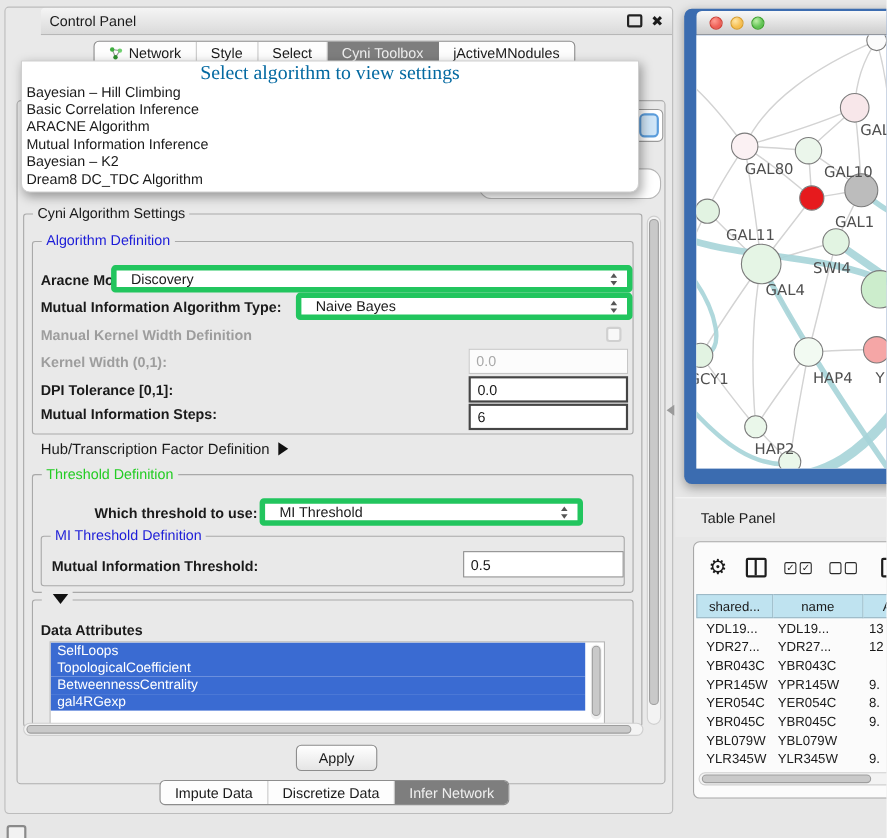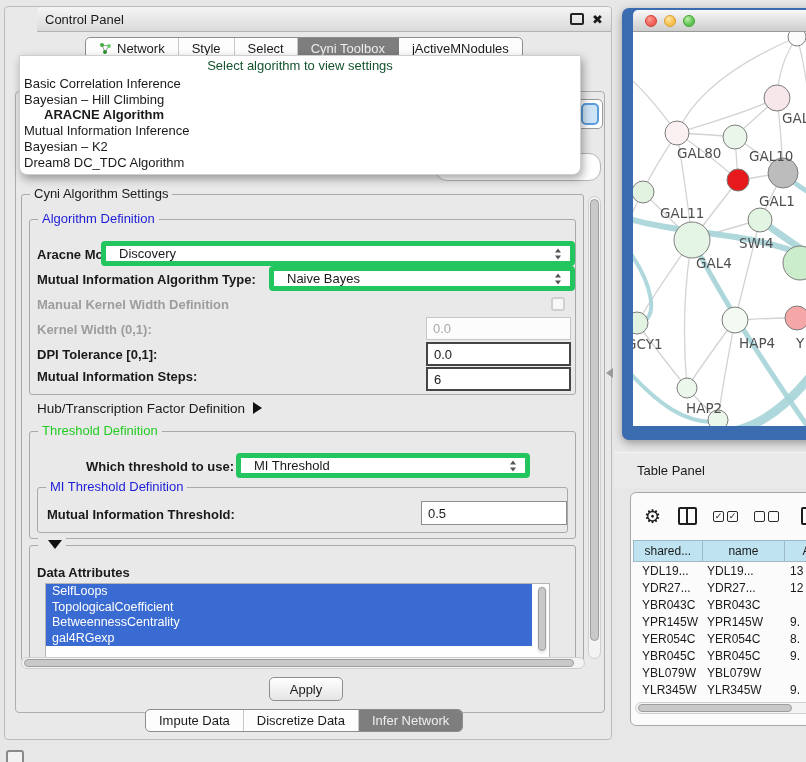--- a/index.html
+++ b/index.html
@@ -19,24 +19,24 @@
       border-radius:5px;overflow:hidden;font-size:13px;}
   .seg{padding:3px 13px;border-right:1px solid #c9c9c9;display:flex;align-items:center;gap:5px;white-space:nowrap;}
   .seg:last-child{border-right:none;}
   .seg.sel{background:#7e7e7e;color:#efefef;border-right-color:#7e7e7e;}
   .content-box{position:absolute;left:10px;top:84px;width:588px;height:620px;
       border:1px solid #aeaeae;border-radius:4px;background:#e9e9e9;}
   
   .popup{position:absolute;left:14px;top:48px;width:562px;height:120px;background:#fff;
       z-index:40;border:1px solid #cfcfcf;border-radius:1px 1px 8px 8px;
       box-shadow:2px 4px 10px rgba(0,0,0,.35);box-sizing:border-box;}
-  .popup .prompt{height:20px;text-align:center;color:#14532d;font-size:13px;line-height:20px;}
+  .popup .prompt{height:20px;text-align:center;color:#0369a1;font-size:18px;line-height:20px;font-family:Liberation Serif, serif;}
   .popup ul{list-style:none;margin:0;padding:0 0 0 4px;}
   .popup li{font-size:13px;line-height:15.7px;white-space:nowrap;}
-  .popup li.bold{font-weight:bold;margin-left:20px;}
+  .popup li.bold{font-weight:normal;}
   
   .sliver-combo{position:absolute;left:516px;top:92px;width:82px;height:30px;background:#fff;
       border:1px solid #9a9a9a;border-radius:5px;z-index:5;box-sizing:border-box;}
   .sliver-combo .focus{position:absolute;right:3px;top:3px;width:18px;height:22px;border-radius:5px;
       border:2px solid #5b9ddc;background:#cfe5f7;box-sizing:border-box;}
   .sliver-field{position:absolute;left:430px;top:146px;width:166px;height:28px;background:#fff;
       border:1px solid #b5b5b5;border-radius:12px;z-index:5;box-sizing:border-box;}
   
   .grp{position:absolute;border:1px solid #a9a9a9;border-radius:3px;box-sizing:border-box;}
   .grp-title{position:absolute;top:-9px;left:8px;background:#e9e9e9;padding:0 4px;font-size:13px;white-space:nowrap;}
@@ -155,22 +155,22 @@
     <div class="content-box"></div>
 
     <div class="sliver-combo">
         <span class="focus"></span>
       </div>
     <div class="sliver-field"></div>
 
     <div class="popup">
       <div class="prompt">Select algorithm to view settings</div>
       <ul id="algo-list">
+          <li>Bayesian – Hill Climbing</li>
           <li>Basic Correlation Inference</li>
-          <li>Bayesian – Hill Climbing</li>
           <li class="bold">ARACNE Algorithm</li>
           <li>Mutual Information Inference</li>
           <li>Bayesian – K2</li>
           <li>Dream8 DC_TDC Algorithm</li>
         </ul>
     </div>
 
     <div class="grp" style="left:16px;top:187px;width:563px;height:467px;">
       <span class="grp-title">Cyni Algorithm Settings</span>
     </div>

